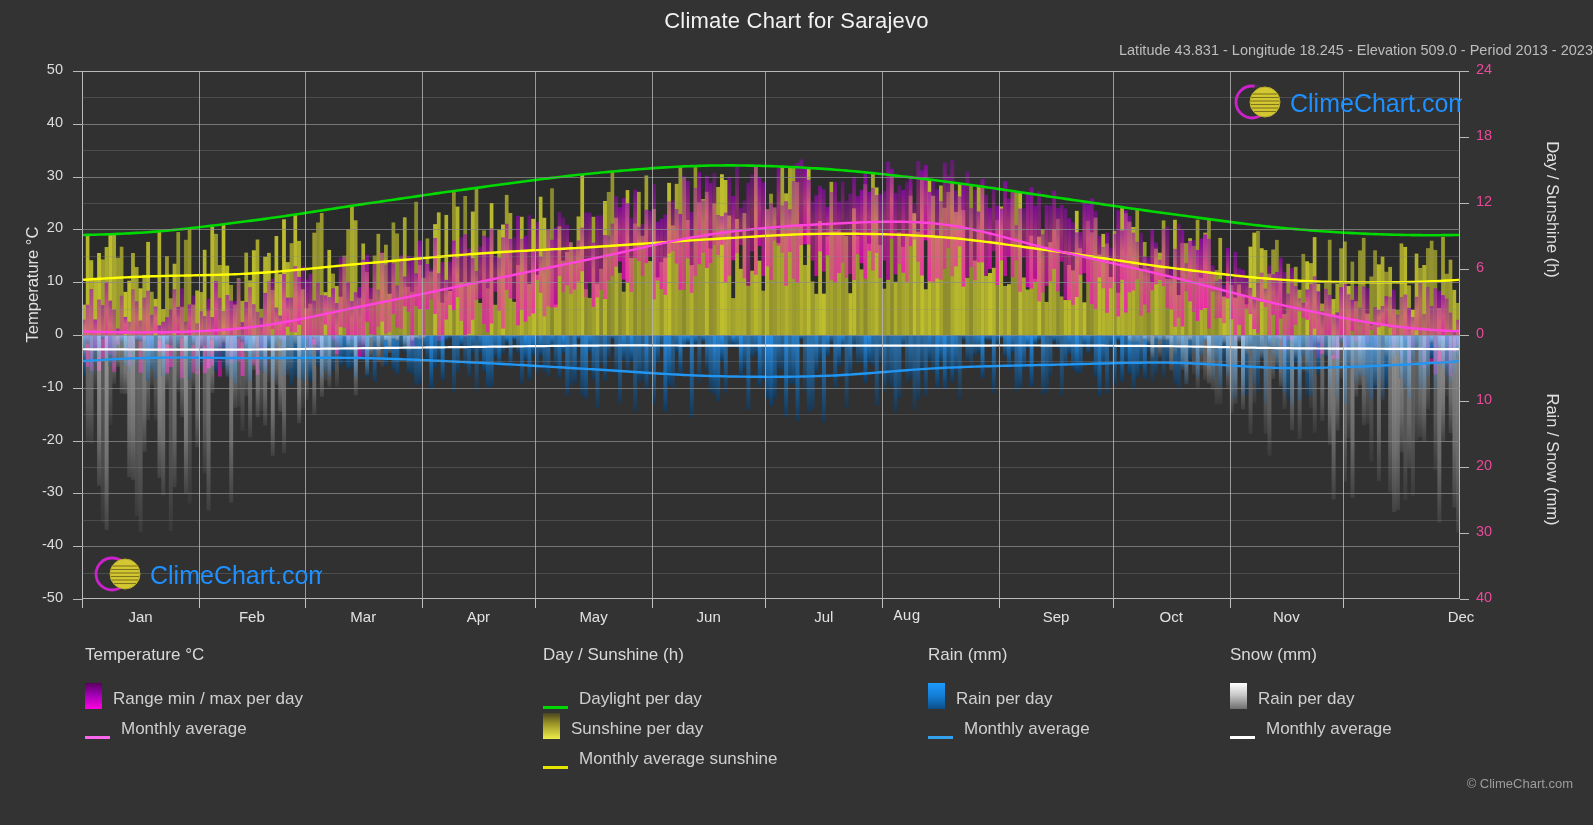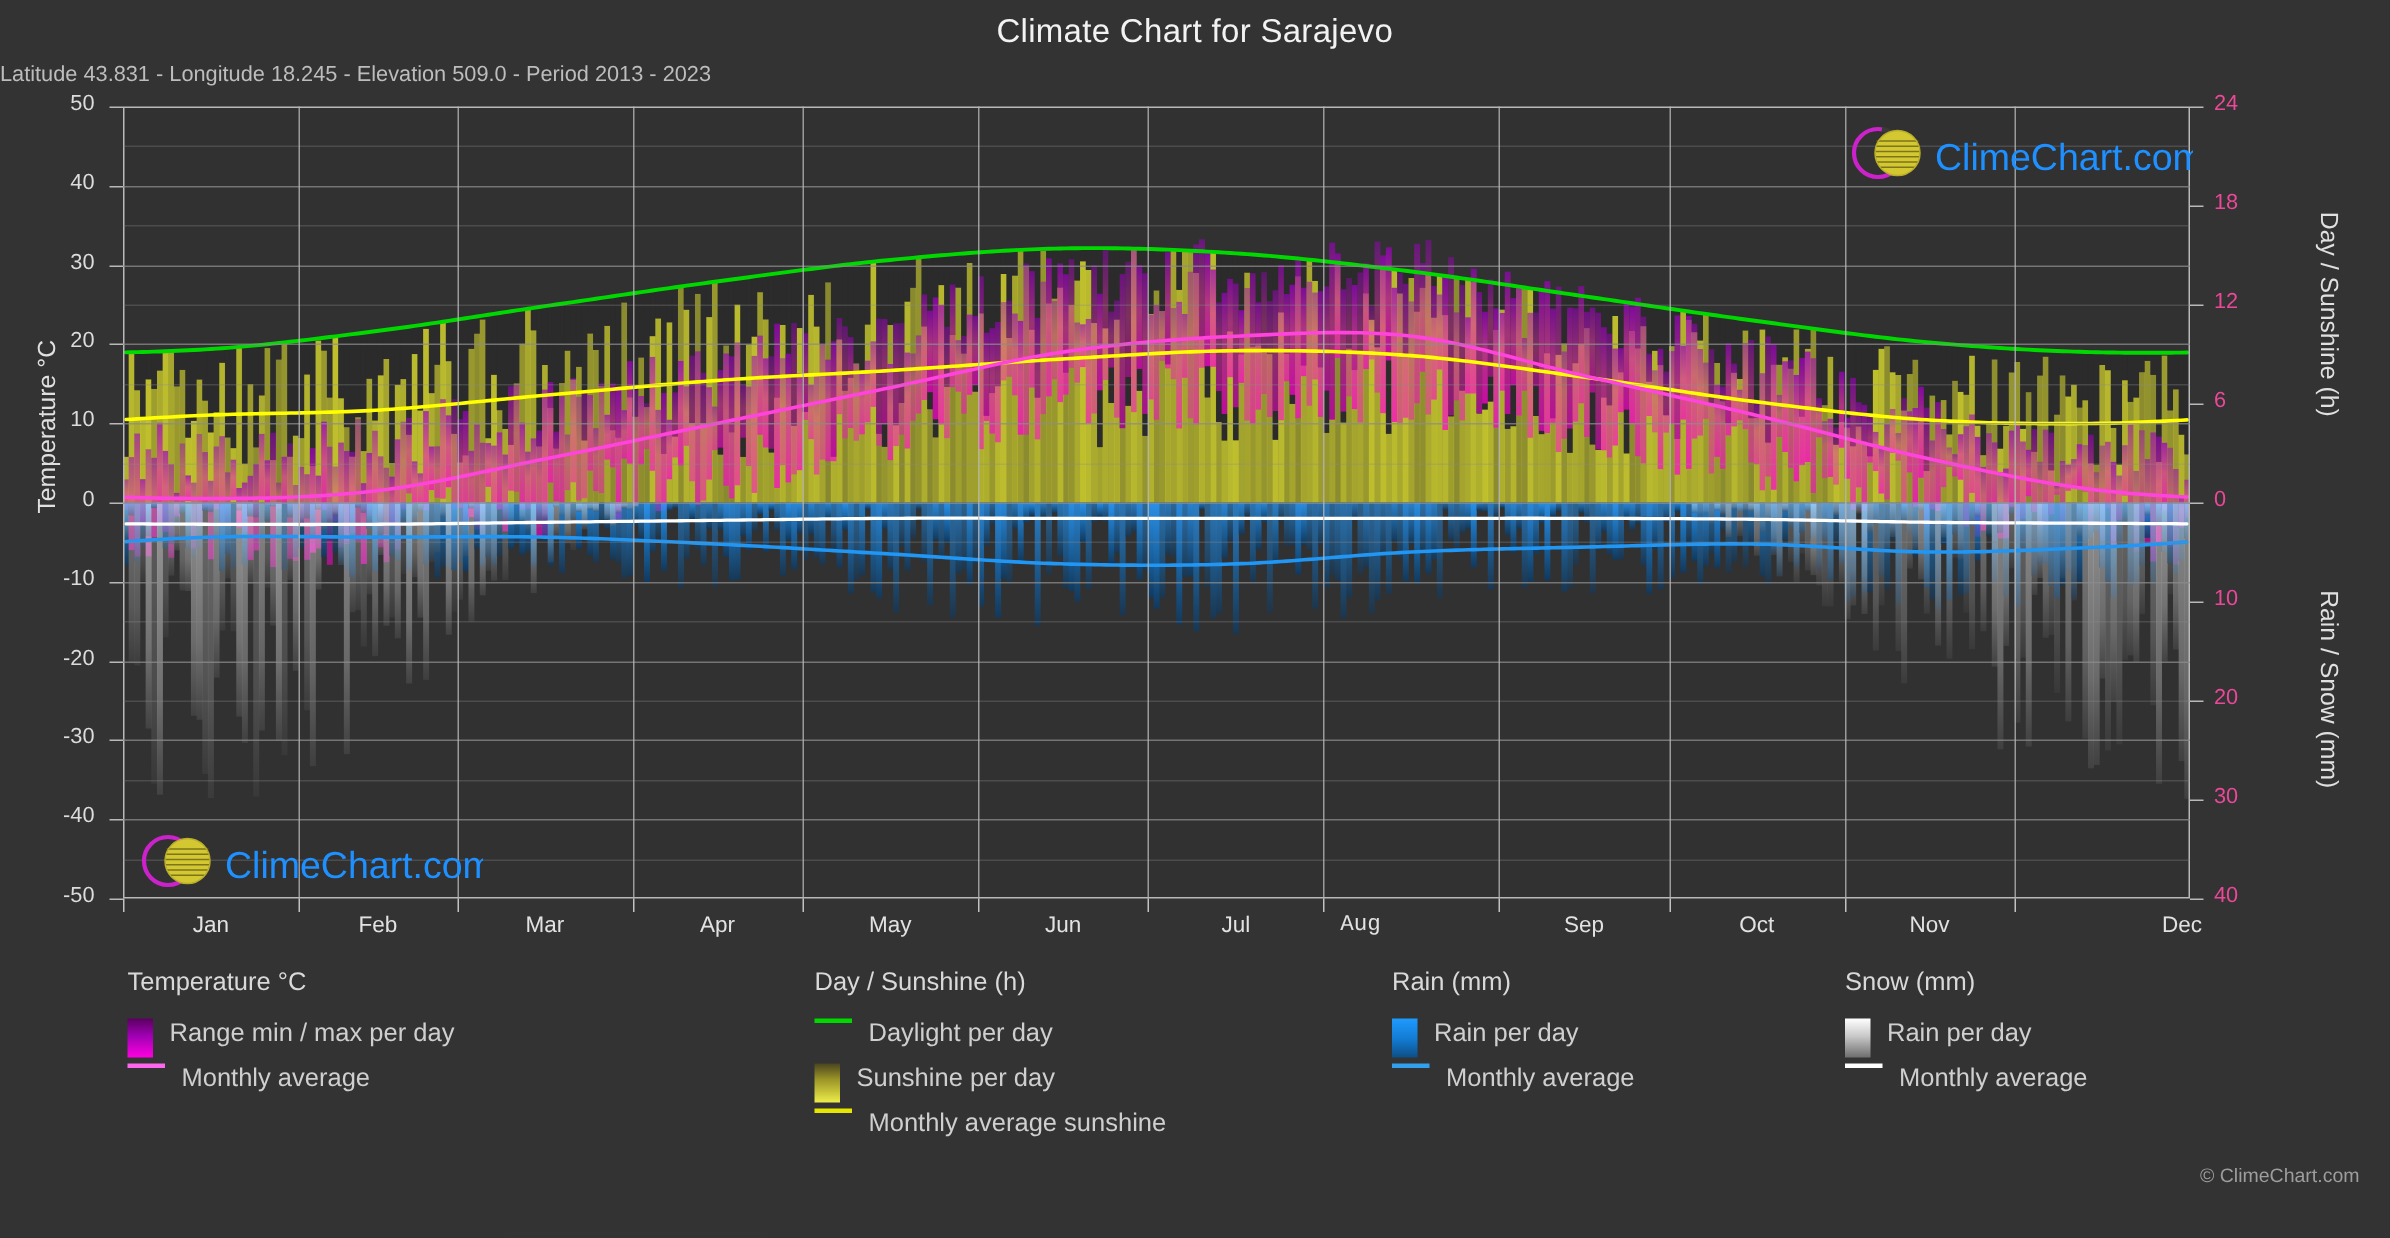--- a/index.html
+++ b/index.html
@@ -15,21 +15,21 @@
   #root{position:absolute;left:0;top:0;width:1593px;height:598px;}
 
   
   .title{
     position:absolute;left:0;top:8px;width:1593px;
     text-align:center;font-size:22px;color:#f2f2f2;
     letter-spacing:.2px;
   }
   .subtitle{
     position:absolute;left:0;top:42px;width:1593px;
-    text-align:left;font-size:14.5px;color:#bdbdbd;
+    text-align:right;font-size:14.5px;color:#bdbdbd;
   }
 
   
   .plot{
     position:absolute;left:82px;top:71px;width:1378px;height:528px;
     background:#313131;
     overflow:hidden;
   }
   .plot-border{
     position:absolute;left:82px;top:71px;width:1378px;height:528px;
@@ -59,21 +59,21 @@
   }
   .axis-title-right{
     position:absolute;font-size:16.5px;color:#e0e0e0;
     transform:rotate(90deg);transform-origin:center center;text-align:center;
   }
 
   
   .legend{position:absolute;left:0;top:645px;width:1593px;height:170px;}
   .legend-col{position:absolute;top:0;}
   .legend-head{font-size:17px;color:#d9d9d9;margin-bottom:14px;white-space:nowrap;}
-  .legend-row{display:flex;align-items:flex-start;height:30px;white-space:nowrap;}
+  .legend-row{display:flex;align-items:flex-end;height:30px;white-space:nowrap;}
   .legend-row .lbl{font-size:17px;color:#cfcfcf;margin-left:11px;}
   .swatch{width:17px;height:26px;display:inline-block;flex:0 0 auto;}
   .lineswatch{width:25px;height:3px;display:inline-block;flex:0 0 auto;margin-left:0px;}
   .lineswatch-wrap{width:25px;display:flex;align-items:center;justify-content:center;flex:0 0 auto;}
 
   
   .logo{position:absolute;display:flex;align-items:center;}
   .logo-mark{position:relative;flex:0 0 auto;}
   .logo-text{font-size:0;line-height:0;}
   .copyright{
@@ -1846,21 +1846,21 @@
       <div class="xtick" style="left: 999.408px;"></div>
       <div class="xlabel" style="left: 996.038px;">Sep</div>
       <div class="gridline-v" style="left: 1112.67px; top: 71px; position: absolute;"></div>
       <div class="xtick" style="left: 1112.67px;"></div>
       <div class="xlabel" style="left: 1111.19px;">Oct</div>
       <div class="gridline-v" style="left: 1229.7px; top: 71px; position: absolute;"></div>
       <div class="xtick" style="left: 1229.7px;"></div>
       <div class="xlabel" style="left: 1226.33px;">Nov</div>
       <div class="gridline-v" style="left: 1342.96px; top: 71px; position: absolute;"></div>
       <div class="xtick" style="left: 1342.96px;"></div>
-      <div class="xlabel" style="left: 1348px; text-align: right;">Dec</div>
+      <div class="xlabel" style="left: 1401px;">Dec</div>
     </div>
 
   <div class="axis-title-left">Temperature °C</div>
 
   <div class="axis-title-right" style="left:1452px;top:200px;width:200px;">Day / Sunshine (h)</div>
   <div class="axis-title-right" style="left:1452px;top:450px;width:200px;">Rain / Snow (mm)</div>
 
   <div class="logo" style="left:1232px;top:80px;">
     <span class="logo-mark">
       <svg width="58" height="44" viewBox="0 0 58 44">

